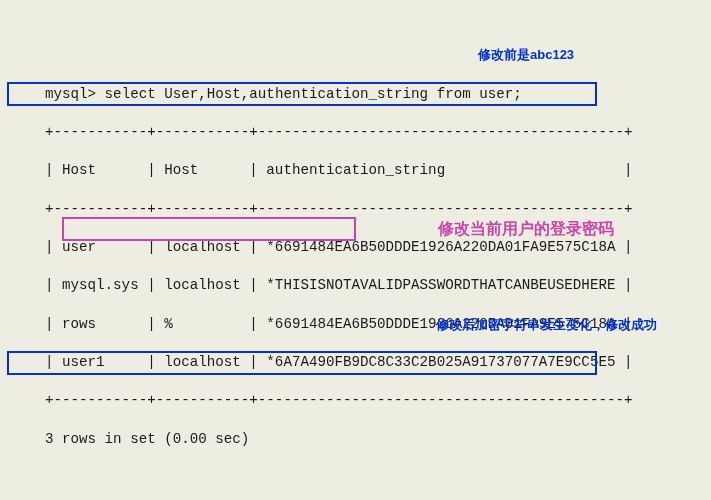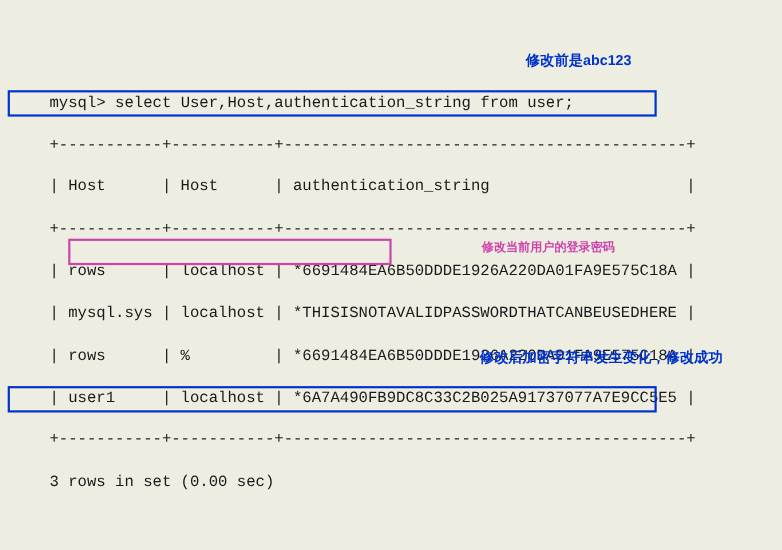--- a/index.html
+++ b/index.html
@@ -30,34 +30,34 @@
     position: absolute;
     color: #0033cc;
     font-family: "Microsoft YaHei", sans-serif;
     font-size: 13px;
     font-weight: bold;
   }
   .anno-pink {
     position: absolute;
     color: #cc44aa;
     font-family: "Microsoft YaHei", sans-serif;
-    font-size: 11px;
+    font-size: 16px;
     font-weight: bold;
   }
 </style>
 </head>
 <body>
 
 
 
 <div class="line"><span>mysql&gt;</span><span> select User,Host,authentication_string from user;</span></div>
 <div class="line">+-----------+-----------+-------------------------------------------+</div>
 <div class="line">| Host      | Host      | authentication_string                     |</div>
 <div class="line">+-----------+-----------+-------------------------------------------+</div>
-<div class="line">| rows      | localhost | *6691484EA6B50DDDE1926A220DA01FA9E575C18A |</div>
+<div class="line">| user      | localhost | *6691484EA6B50DDDE1926A220DA01FA9E575C18A |</div>
 <div class="line">| mysql.sys | localhost | *THISISNOTAVALIDPASSWORDTHATCANBEUSEDHERE |</div>
 <div class="line">| rows      | %         | *6691484EA6B50DDDE1926A220DA01FA9E575C18A |</div>
 <div class="line">| user1     | localhost | *6A7A490FB9DC8C33C2B025A91737077A7E9CC5E5 |</div>
 <div class="line">+-----------+-----------+-------------------------------------------+</div>
 <div class="line">3 rows in set (0.00 sec)</div>
 <div class="line">&nbsp;</div>
 
 
 
 

